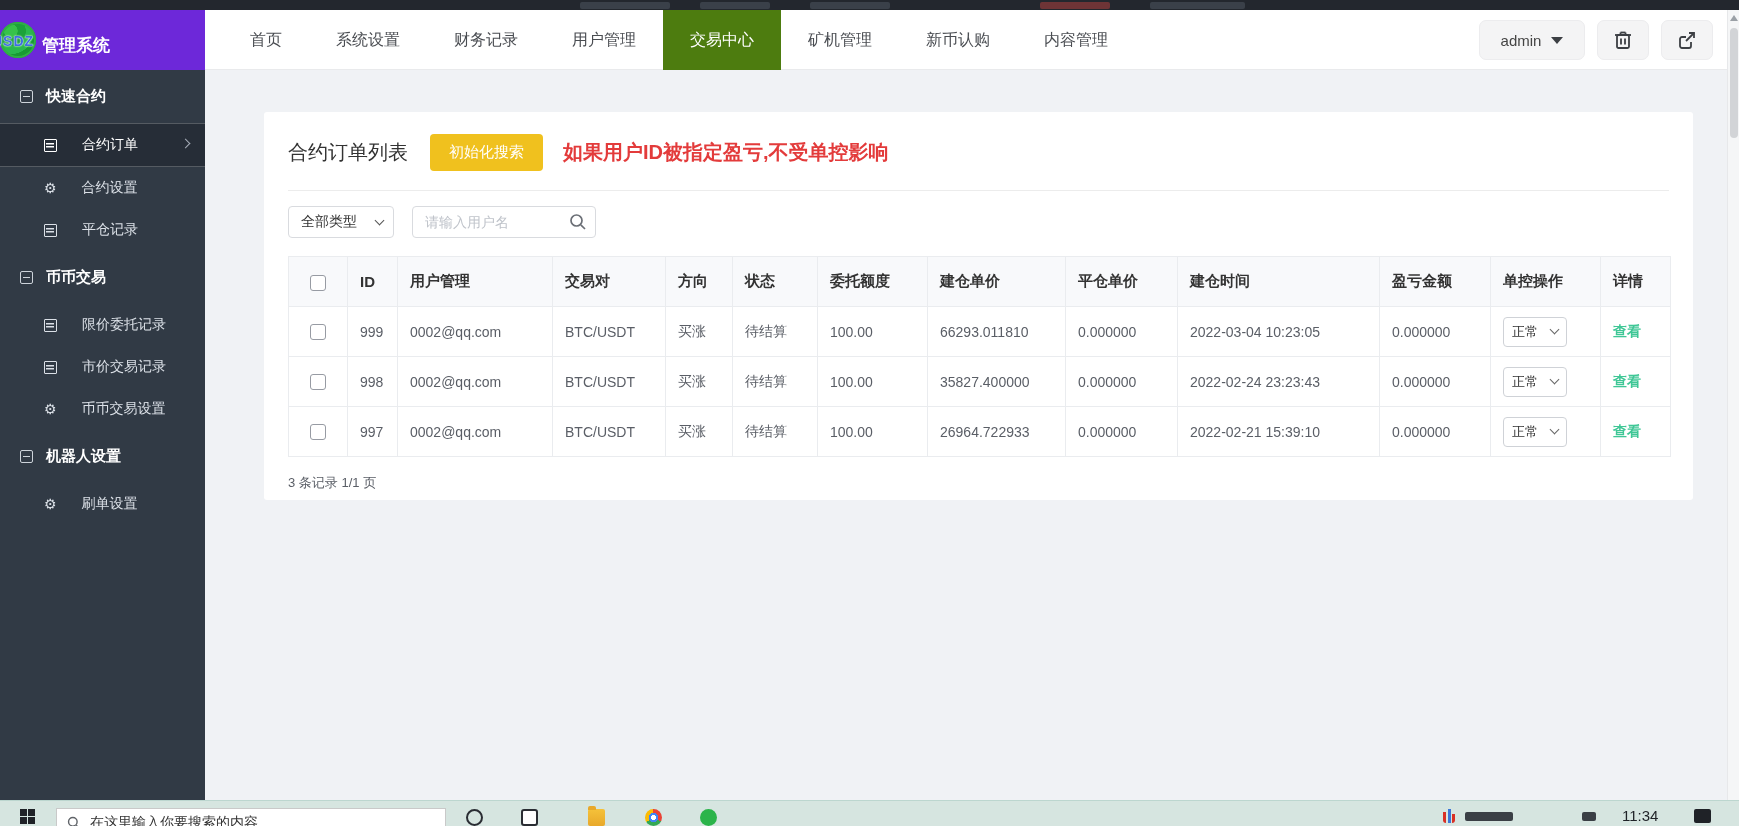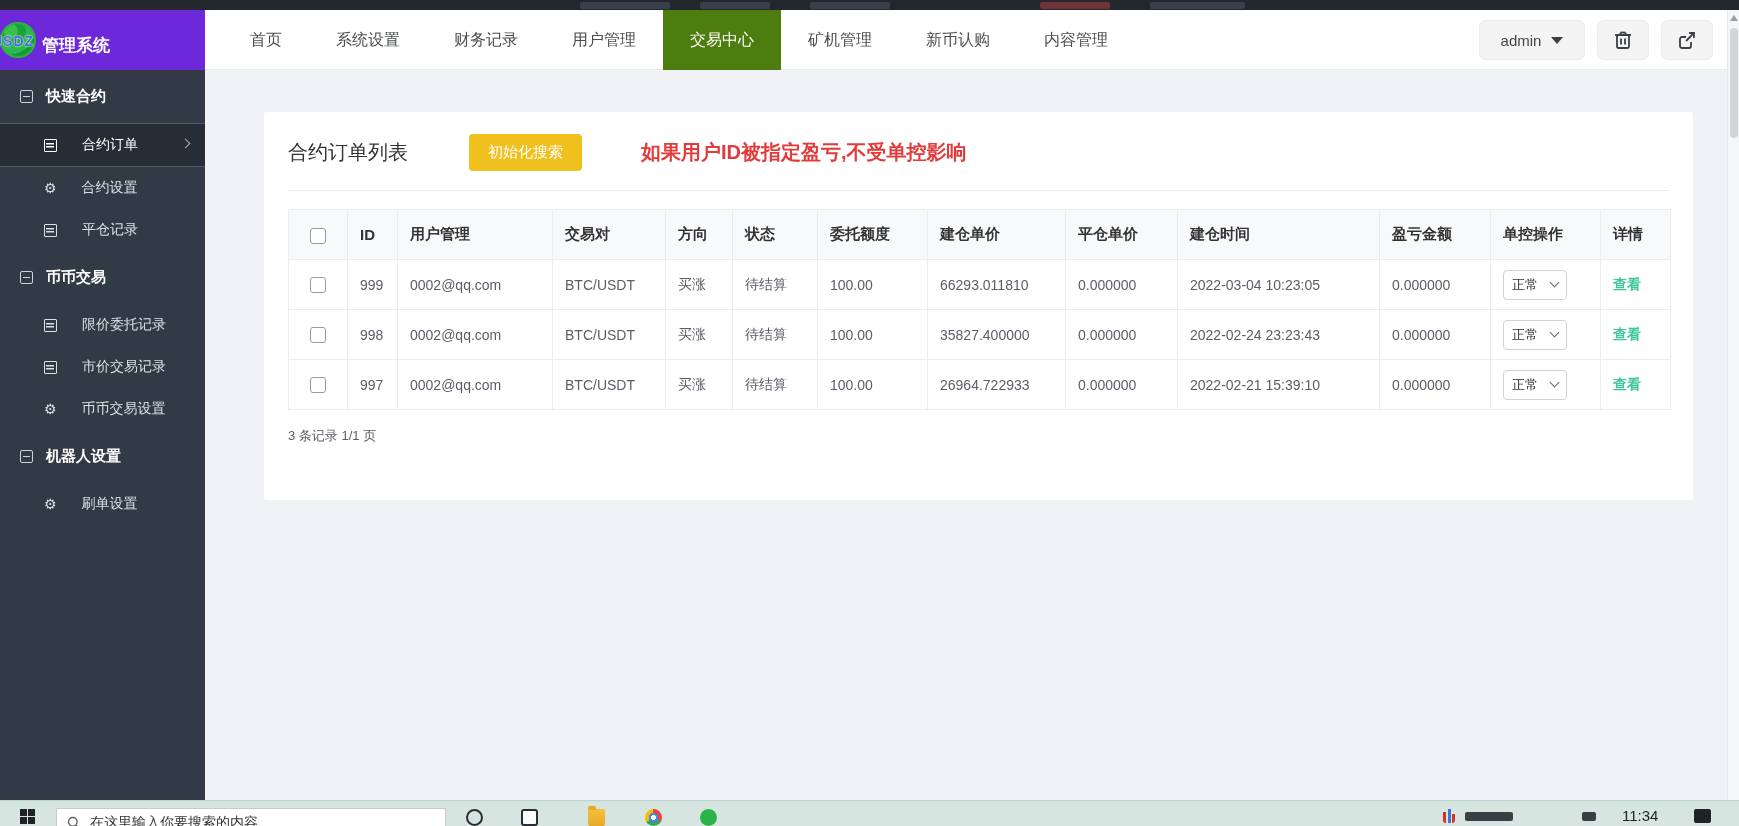--- a/index.html
+++ b/index.html
@@ -53,21 +53,21 @@
   .chev-right { position:absolute; right:16px; top:50%; width:7px; height:7px; margin-top:-5px;
     border-right:1.6px solid #a7aeb8; border-top:1.6px solid #a7aeb8; transform:rotate(45deg); }
   .icon-list { width:13px; height:13px; border:1.5px solid currentColor; border-radius:1px; flex:0 0 auto;
     background:linear-gradient(currentColor,currentColor) 1px 3px/8px 1.5px no-repeat,
                linear-gradient(currentColor,currentColor) 1px 6.5px/8px 1.5px no-repeat; }
   .icon-gear { font-size:14px; line-height:13px; flex:0 0 auto; font-family:"DejaVu Sans",sans-serif; }
 
   
   #main-bg { left:205px; top:70px; width:1522px; height:730px; background:#f0f2f5; }
   #panel { left:264px; top:112px; width:1429px; height:388px; background:#ffffff; border-radius:3px; padding:0 24px; }
-  #title-row { display:flex; align-items:center; padding-top:22px;gap:39px; }
+  #title-row { display:flex; align-items:center; padding-top:22px; }
   #panel-title { font-size:20px; color:#333; }
   #init-search-btn { margin-left:22px; background:#f0c11e; color:#ffffff; font-size:15px;
     border:none; border-radius:4px; padding:9px 19px; cursor:pointer; }
   #notice { margin-left:20px; color:#e33b3b; font-size:20px; font-weight:700; }
   #title-divider { border-bottom:1px solid #ececec; margin-top:19px; }
 
   #filter-row { display:flex; gap:18px; margin-top:15px; }
   .type-select { width:106px; height:32px; border:1px solid #d9dbdf; border-radius:4px; background:#fff;
     display:flex; align-items:center; justify-content:space-between; padding:0 10px 0 12px; font-size:14px; color:#333; cursor:pointer; }
   .sel-chev { width:7px; height:7px; border-right:1.5px solid #555; border-bottom:1.5px solid #555;
@@ -233,20 +233,33 @@
 
 <div id="main-bg" class="abs"></div>
 <div id="panel" class="abs">
   <div id="title-row">
     <span id="panel-title">合约订单列表</span>
     <button id="init-search-btn">初始化搜索</button>
     <span id="notice">如果用户ID被指定盈亏,不受单控影响</span>
   </div>
   <div id="title-divider"></div>
 
+  <div id="filter-row">
+    <div class="type-select">
+      <span>全部类型</span>
+      <span class="sel-chev"></span>
+    </div>
+    <div class="search-wrap">
+      <input type="text" placeholder="请输入用户名" style="">
+      <svg class="mag-icon" viewBox="0 0 18 18">
+        <circle cx="7.5" cy="7.5" r="5.5" fill="none" stroke="#6b6f76" stroke-width="1.7"></circle>
+        <line x1="11.8" y1="11.8" x2="16" y2="16" stroke="#6b6f76" stroke-width="1.7"></line>
+      </svg>
+    </div>
+  </div>
 
   <table id="order-table">
     <colgroup>
       <col style="width:59px">
         <col style="width:50px">
         <col style="width:155px">
         <col style="width:113px">
       <col style="width:67px">
         <col style="width:85px">
         <col style="width:110px">

